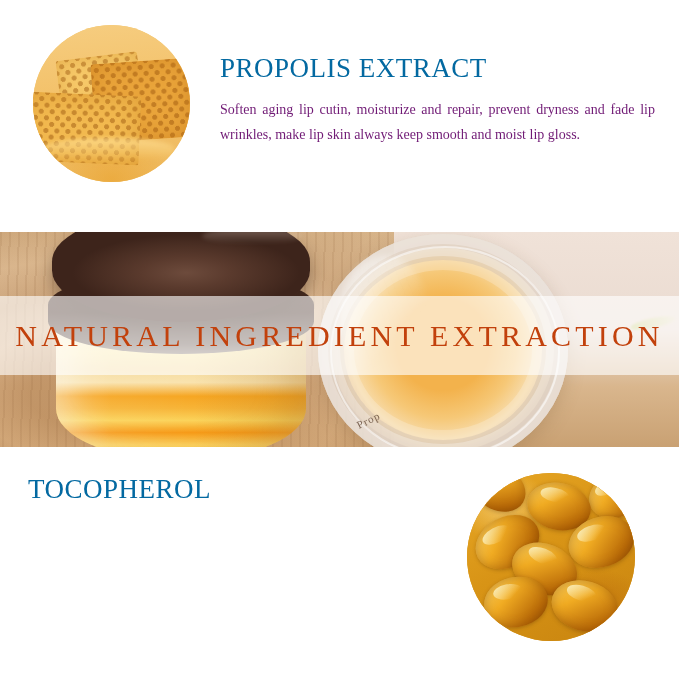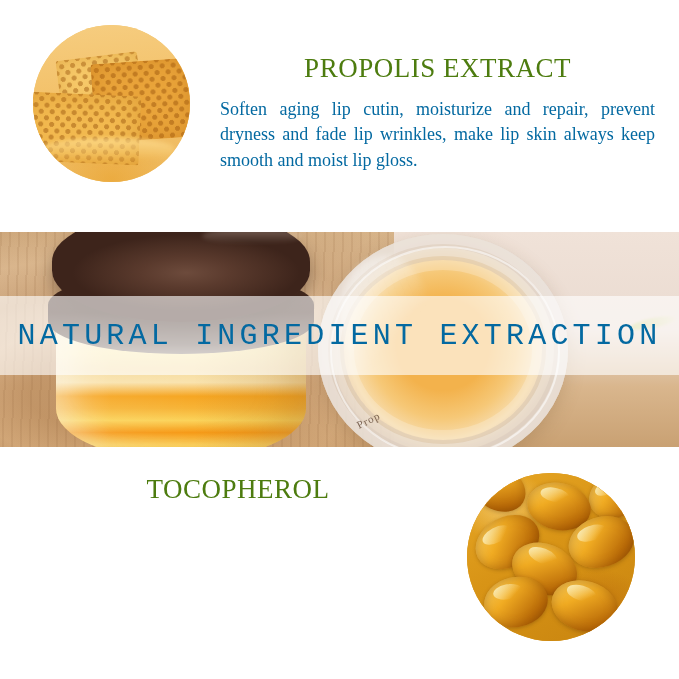--- a/index.html
+++ b/index.html
@@ -82,31 +82,30 @@
   }
 
   .top-text {
     position: absolute;
     left: 220px; top: 54px;
     width: 435px;
   }
   .heading {
     font-size: 27px;
     letter-spacing: .5px;
-    color: #4d7c0f;
+    color: #0369a1;
     font-weight: 400;
     line-height: 1.1;
     margin: 0 0 13px 0;
     white-space: nowrap;
-    text-align: center;
   }
   .body-copy {
-    font-size: 18px;
+    font-size: 14px;
     line-height: 25.5px;
-    color: #0369a1;
+    color: #701a75;
     text-align: justify;
     margin: 0;
     hyphens: manual;
   }
 
   
   .section-banner {
     position: absolute;
     left: 0; top: 232px;
     width: 679px; height: 215px;
@@ -234,24 +233,23 @@
     left: 0; top: 64px;
     width: 679px; height: 79px;
     background: rgba(255,255,255,.62);
     display: flex;
     align-items: center;
     justify-content: center;
   }
   .banner-title {
     font-size: 30px;
     letter-spacing: 4.2px;
-    color: #0369a1;
+    color: #c2410c;
     white-space: nowrap;
     font-weight: 400;
-    font-family: Liberation Mono, monospace;
   }
 
   
   .section-bottom {
     position: absolute;
     left: 0; top: 447px;
     width: 679px; height: 232px;
     background: #ffffff;
   }
   .bottom-text {

